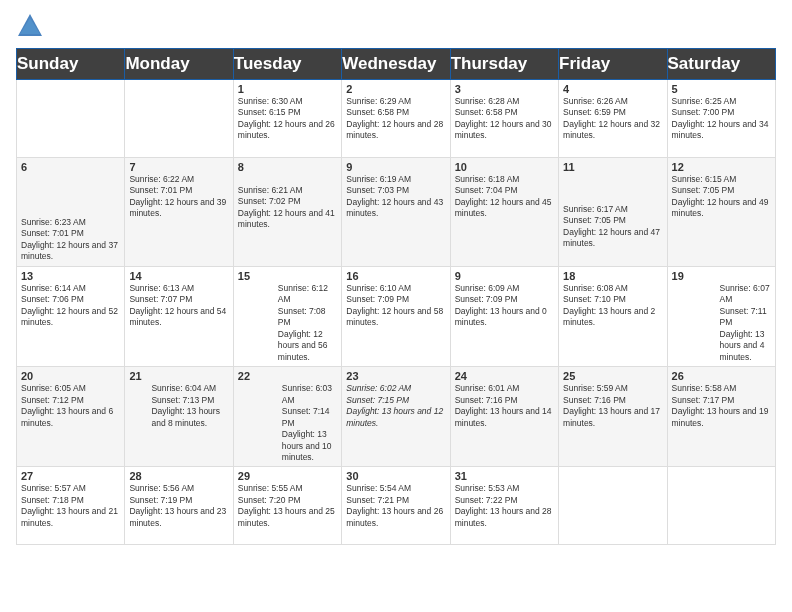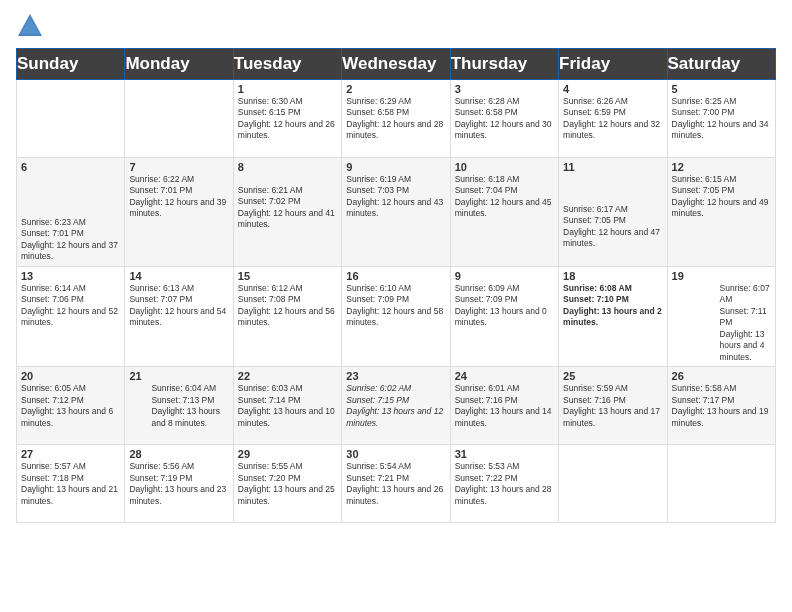--- a/index.html
+++ b/index.html
@@ -219,39 +219,39 @@
 Daylight: 12 hours and 52 minutes.</div>
           </td>
           <td>
             <div class="day-number">14</div>
             <div class="day-info" style="white-space: pre-line;">Sunrise: 6:13 AM
 Sunset: 7:07 PM
 Daylight: 12 hours and 54 minutes.</div>
           </td>
           <td>
             <div class="day-number">15</div>
-            <div class="day-info" style="white-space: pre-line;">Sunrise: 6:12 AM
+            <div class="day-info" style="white-space: pre-line; margin-left: 40px;">Sunrise: 6:12 AM
 Sunset: 7:08 PM
 Daylight: 12 hours and 56 minutes.</div>
           </td>
           <td>
             <div class="day-number">16</div>
             <div class="day-info" style="white-space: pre-line;">Sunrise: 6:10 AM
 Sunset: 7:09 PM
 Daylight: 12 hours and 58 minutes.</div>
           </td>
           <td>
             <div class="day-number">9</div>
             <div class="day-info" style="white-space: pre-line;">Sunrise: 6:09 AM
 Sunset: 7:09 PM
 Daylight: 13 hours and 0 minutes.</div>
           </td>
           <td>
             <div class="day-number">18</div>
-            <div class="day-info" style="white-space: pre-line; font-weight: bold;">Sunrise: 6:08 AM
+            <div class="day-info" style="white-space: pre-line;">Sunrise: 6:08 AM
 Sunset: 7:10 PM
 Daylight: 13 hours and 2 minutes.</div>
           </td>
           <td>
             <div class="day-number">19</div>
             <div class="day-info" style="white-space: pre-line; margin-left: 48px;">Sunrise: 6:07 AM
 Sunset: 7:11 PM
 Daylight: 13 hours and 4 minutes.</div>
           </td>
         </tr>
@@ -263,21 +263,21 @@
 Daylight: 13 hours and 6 minutes.</div>
           </td>
           <td>
             <div class="day-number">21</div>
             <div class="day-info" style="white-space: pre-line; margin-left: 22px;">Sunrise: 6:04 AM
 Sunset: 7:13 PM
 Daylight: 13 hours and 8 minutes.</div>
           </td>
           <td>
             <div class="day-number">22</div>
-            <div class="day-info" style="white-space: pre-line;">Sunrise: 6:03 AM
+            <div class="day-info" style="white-space: pre-line; margin-left: 44px;">Sunrise: 6:03 AM
 Sunset: 7:14 PM
 Daylight: 13 hours and 10 minutes.</div>
           </td>
           <td>
             <div class="day-number">23</div>
             <div class="day-info" style="white-space: pre-line; font-style: italic;">Sunrise: 6:02 AM
 Sunset: 7:15 PM
 Daylight: 13 hours and 12 minutes.</div>
           </td>
           <td>

